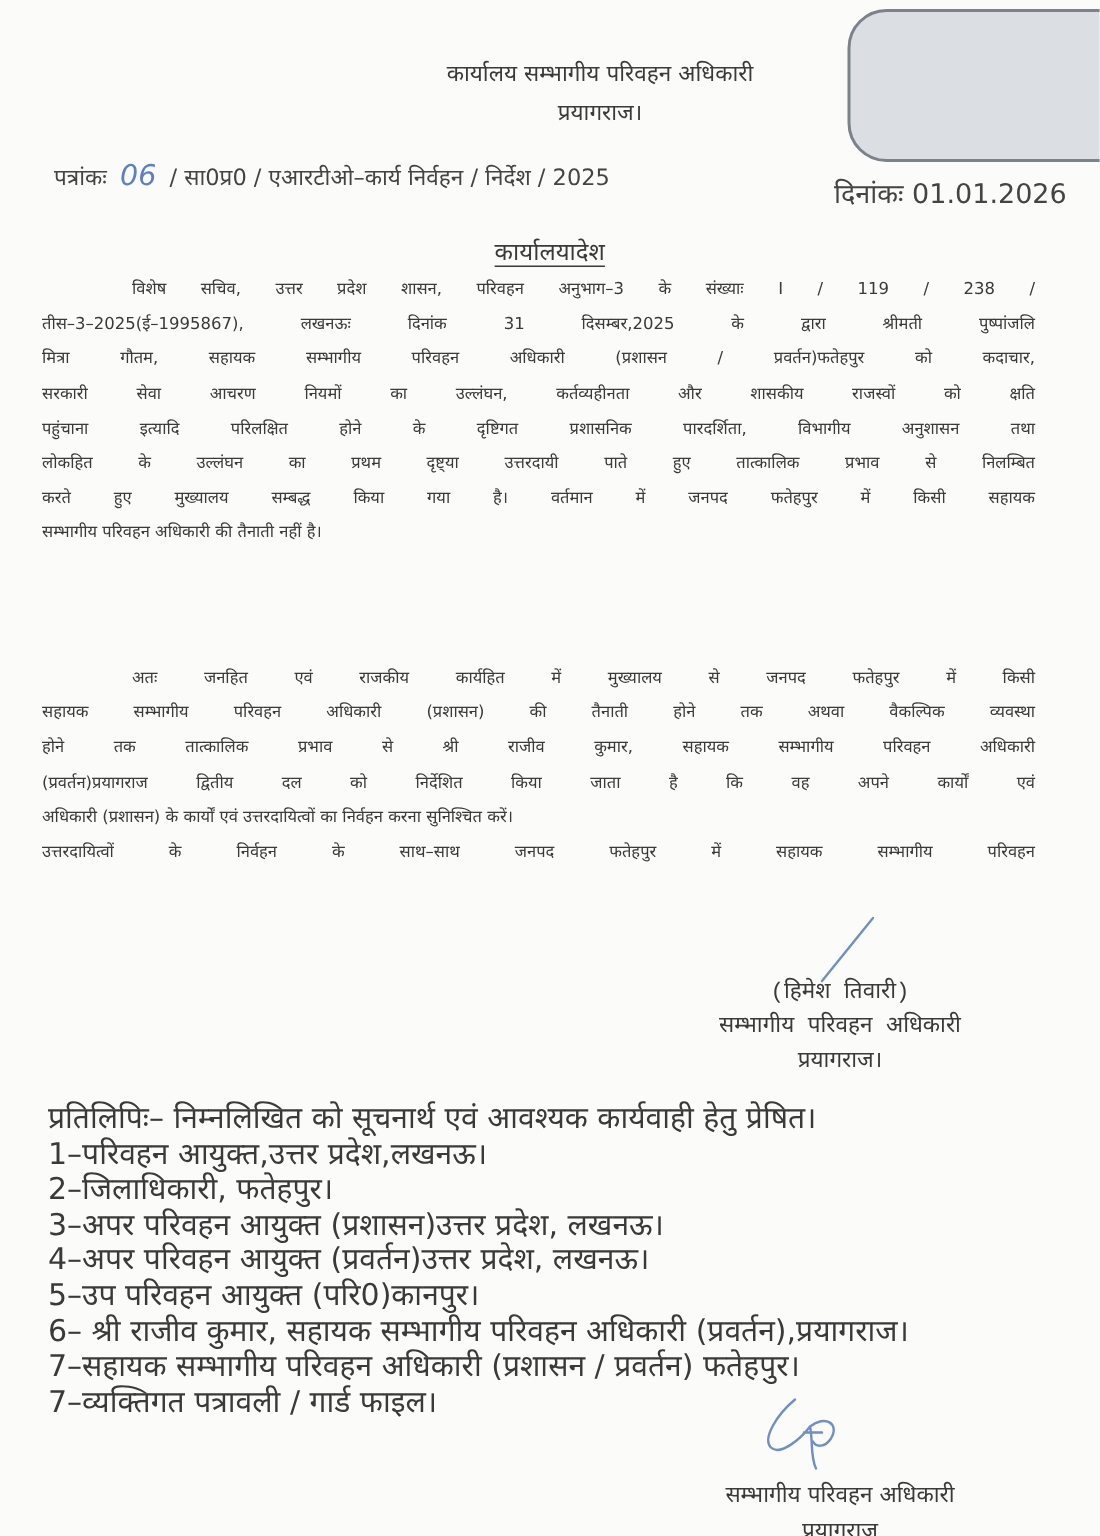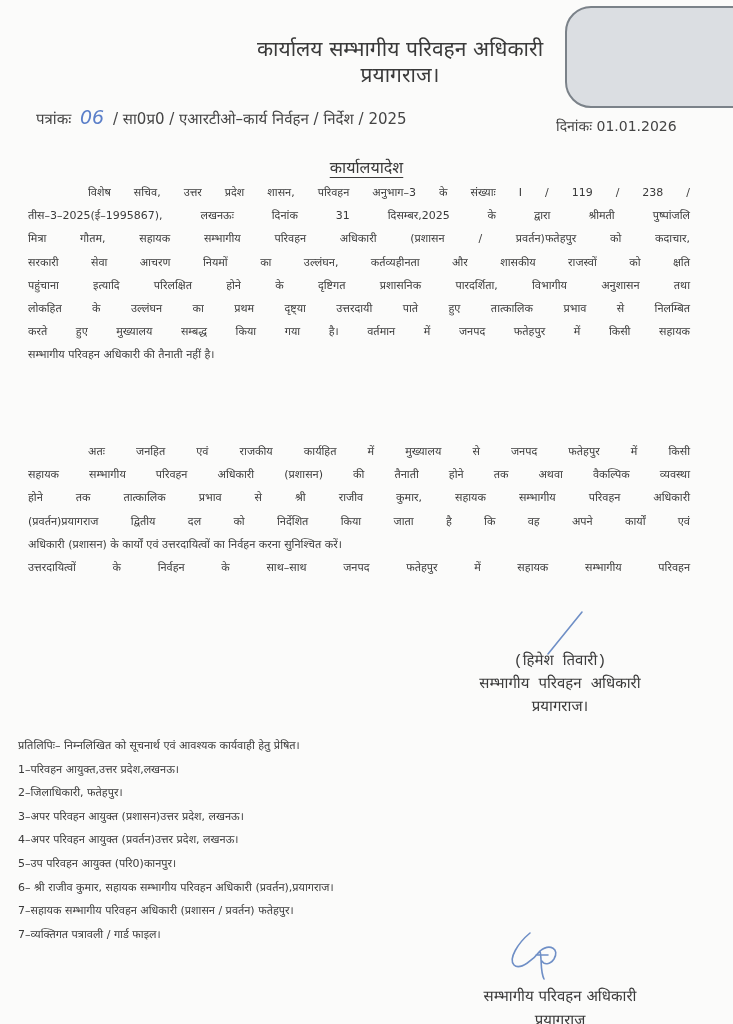--- a/index.html
+++ b/index.html
@@ -5,40 +5,40 @@
     html, body { margin: 0; padding: 0; }
     body {
       width: 733px; height: 1024px; overflow: hidden;
       background: #fbfbfa;
       font-family: "DejaVu Sans", "Liberation Sans", sans-serif;
       color: #3a3a3a;
       position: relative;
     }
     .abs { position: absolute; }
     .center-block { text-align: center; }
-    .hdr-title { left: 200px; width: 400px; top: 36px; font-size: 21px; line-height: 26px; }
+    .hdr-title { left: 200px; width: 400px; top: 36px; font-size: 15px; line-height: 26px; }
     .redact-box {
       left: 565px; top: 6px; width: 180px; height: 102px;
       background: #dbdee2; border: 2px solid #7b8289;
       border-radius: 26px 0 0 26px; box-sizing: border-box;
     }
     .ref-line { left: 36px; top: 106px; font-size: 15px; color: #444; white-space: nowrap; }
     .ref-num { font-family: "DejaVu Sans", sans-serif; color: #5b7fc9; font-size: 19px; font-style: italic; margin: 0 4px; }
-    .date-line { left: 556px; top: 116px; font-size: 14px; color: #444; white-space: nowrap; }
+    .date-line { left: 556px; top: 116px; font-size: 18px; color: #444; white-space: nowrap; }
     .order-title { left: 0; width: 733px; top: 156px; font-size: 16px; }
     .order-title span { text-decoration: underline; text-underline-offset: 4px; }
     .para { left: 28px; width: 662px; font-size: 11px; line-height: 23.2px; text-align: justify; }
     .para .ln { display: block; text-align-last: justify; white-space: nowrap; }
     .para .ln.last { text-align-last: left; }
     .para .ln.indent { padding-left: 60px; }
     .p1 { top: 181px; }
     .p2 { top: 440px; }
     .sig1 { left: 430px; width: 260px; top: 650px; font-size: 15px; line-height: 23px; text-align: center; font-family: Liberation Mono, monospace; }
     .sig-stroke { left: 540px; top: 608px; }
-    .cc-block { left: 18px; top: 734px; font-size: 11px; line-height: 23.6px; white-space: nowrap; }
+    .cc-block { left: 32px; top: 734px; font-size: 20px; line-height: 23.6px; white-space: nowrap; }
     .cc-block div { display: block; }
     .sig2 { left: 420px; width: 280px; top: 984px; font-size: 15px; line-height: 24px; text-align: center; }
     .scribble { left: 500px; top: 925px; }
   </style>
 </head>
 <body>
 
 <div class="abs hdr-title center-block">
   <div>कार्यालय सम्भागीय परिवहन अधिकारी</div>
   <div>प्रयागराज।</div>

